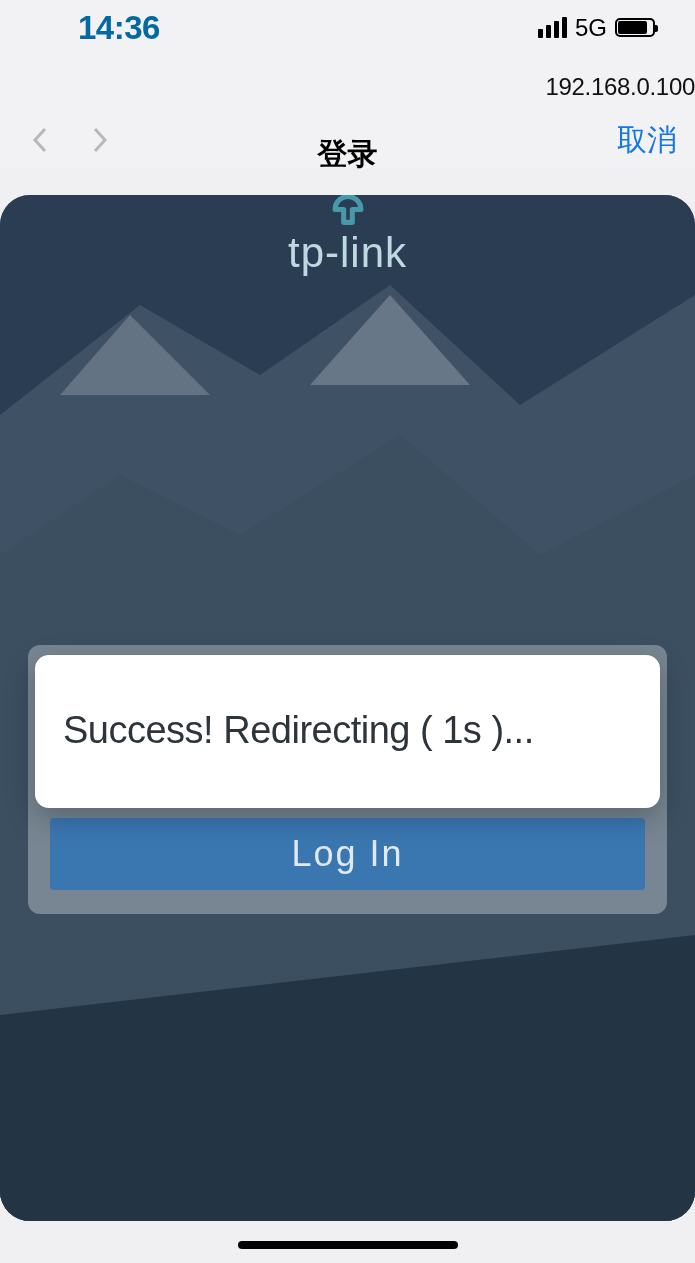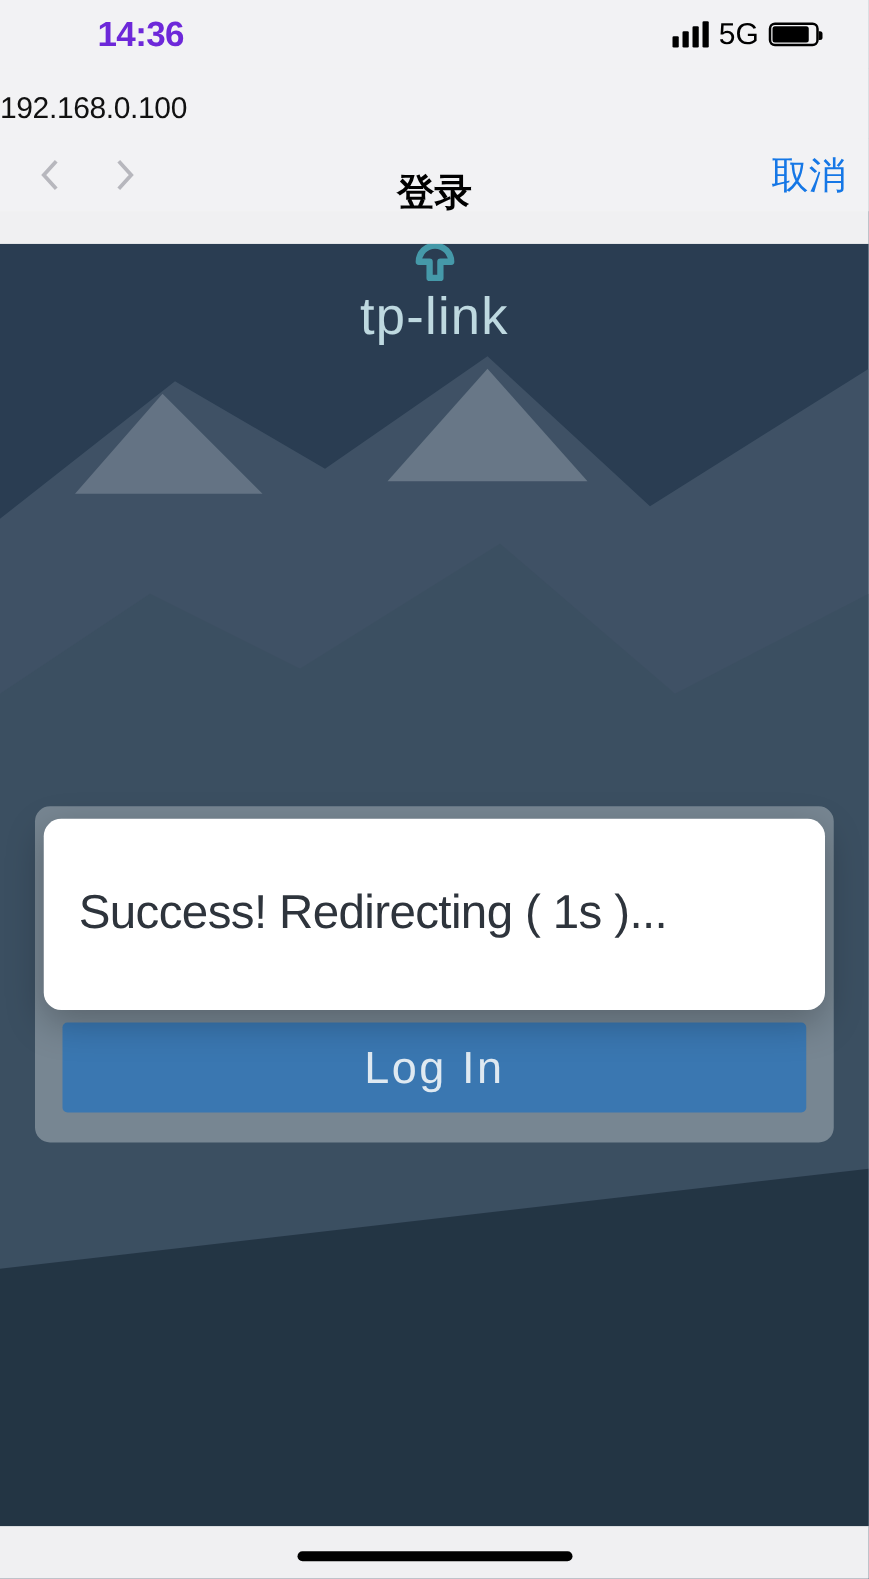--- a/index.html
+++ b/index.html
@@ -12,42 +12,42 @@
       overflow: hidden;
     }
     .status-bar {
       height: 55px;
       display: flex;
       align-items: center;
       justify-content: space-between;
       padding: 0 40px 0 78px;
       background: #f2f2f4;
     }
-    .status-time { font-size: 28px; font-weight: 700; color: #6d28d9; letter-spacing: -0.5px; }
+    .status-time { font-size: 33px; font-weight: 700; color: #0369a1; letter-spacing: -0.5px; }
     .status-icons { display: flex; align-items: center; gap: 6px; }
     .sig-bars { display: flex; align-items: flex-end; gap: 3px; }
     .sig-bars span { width: 5px; background: #000; border-radius: 1px; }
     .sig-bars span:nth-child(1){height:9px}.sig-bars span:nth-child(2){height:13px}.sig-bars span:nth-child(3){height:17px}.sig-bars span:nth-child(4){height:21px}
     .net-label { font-size: 24px; color: #000; font-weight: 400; margin: 0 2px; }
     .battery { width: 40px; height: 19px; border: 2px solid #000; border-radius: 5px; position: relative; }
     .battery::after { content:""; position:absolute; right:-5px; top:5px; width:3px; height:7px; background:#000; border-radius:0 2px 2px 0; }
     .battery-fill { position:absolute; left:1px; top:1px; bottom:1px; width:80%; background:#000; border-radius:2px; }
 
-    .url-area { text-align:left; padding: 18px 0 10px; background:#f2f2f4; }
+    .url-area { text-align:right; padding: 18px 0 10px; background:#f2f2f4; }
     .url-area .host { font-size: 24px; color:#111; letter-spacing:-0.3px; }
     .url-area .path { font-size: 24px; color:#111; margin-top:2px; }
 
     .nav-bar { height:58px; display:flex; align-items:center; justify-content:space-between; padding:0 18px 0 28px; background:#f2f2f4; }
     .nav-arrows { display:flex; gap:36px; }
     .arrow-btn { width:24px; height:24px; display:flex; align-items:center; justify-content:center; }
     .arrow-svg { stroke:#b7b7bd; stroke-width:3; fill:none; }
     .nav-title { font-size:30px; font-weight:700; color:#000; position:absolute; left:50%; transform:translateX(-50%);margin-top:28px; }
     .nav-cancel { font-size:30px; color:#1577e6; font-weight:500; }
 
-    .content { position:absolute; top:195px; left:0; right:0; bottom:42px; overflow:hidden; }
+    .content { position:absolute; top:195px; left:0; right:0; bottom:42px; overflow:hidden;border-radius:30px; }
 
     .bg { position:absolute; inset:0; background:
         linear-gradient(180deg, rgba(32,54,76,0.75), rgba(36,58,80,0.7) 40%, rgba(60,80,96,0.65) 60%, rgba(40,55,70,0.7) 80%, rgba(28,45,60,0.78));
     }
     .mtn { position:absolute; inset:0; }
     .mtn svg{width:100%;height:100%;display:block;}
 
     .logo-wrap{ position:absolute; top:0; left:0; right:0; text-align:center; padding-top:0px; }
     .logo-mark svg{ display:block; margin:0 auto; }
     .logo-text{ color:#cfeaf0; font-size:42px; letter-spacing:1px; margin-top:-2px; font-weight:400; opacity:0.9;}

